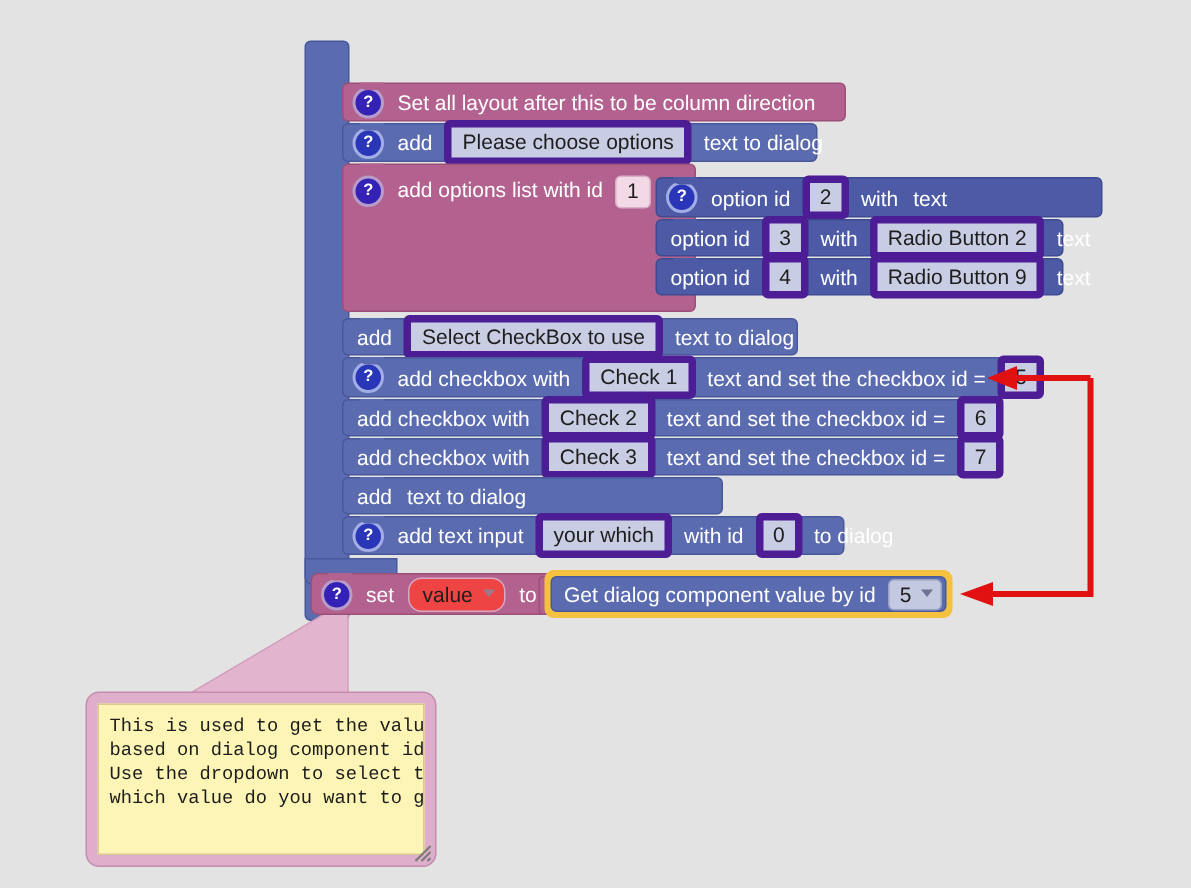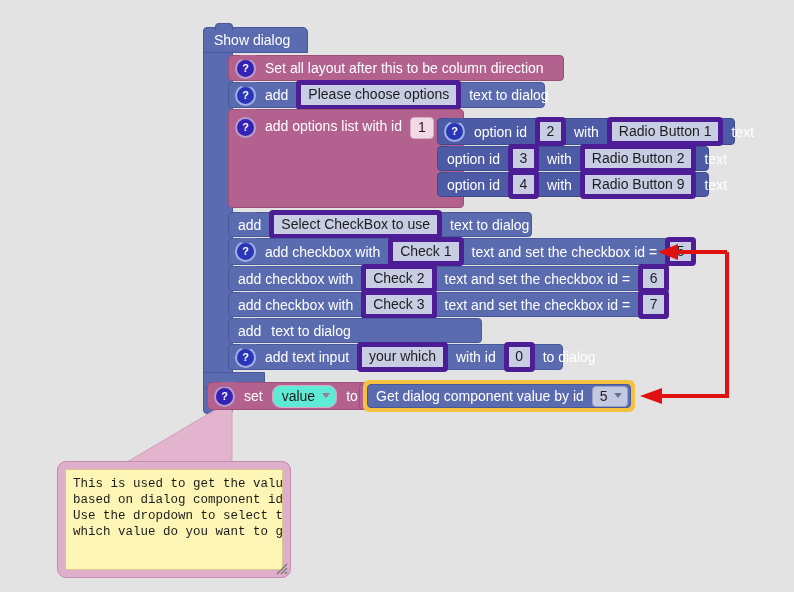--- a/index.html
+++ b/index.html
@@ -56,21 +56,21 @@
 
   
   .fld.pink {
     background: #f3d8e6;
     border: 1px solid #d7aec6;
     color: #1d1d1d;
   }
 
   
   .dd {
-    background: #5eead4;
+    background: #ef4444;
     border: 1px solid #d7a8c4;
     border-radius: 9px;
     color: #1d1d1d;
     padding: 3px 6px 4px 9px;
     margin: 0 4px;
     display: inline-flex;
     align-items: center;
     gap: 7px;
     font-size: 14px;
   }
@@ -189,24 +189,20 @@
     width: 12px; height: 12px;
   }
 </style>
 </head>
 <body>
 
 <div id="canvas">
 
   <div id="showdialog-body"></div>
   <div id="showdialog-foot"></div>
-  <div id="showdialog-hat">
-    <span class="bump"></span>
-    <span>Show dialog</span>
-  </div>
 
   <div class="blk magenta" style="left:228px; top:55px; width:336px; height:26px;">
     <span class="notch" style="background:#b3628f;"></span>
     <span class="qm onmag">?</span>
     <span class="lbl">Set all layout after this to be column direction</span>
   </div>
 
   <div class="blk blue" style="left:228px; top:82px; width:317px; height:26px;">
     <span class="notch" style="background:#5b6bb0;"></span>
     <span class="qm">?</span>
@@ -221,21 +217,20 @@
     <span class="lbl" style="margin-top:4px;text-align:right;">add options list with id</span>
     <span class="fld pink" style="margin-top:2px;">1</span>
   </div>
 
   <div class="blk darkblue" style="left:437px; top:118px; width:298px; height:27px;">
     <span class="notch" style="background:#4d5aa5;"></span>
     <span class="qm">?</span>
     <span class="lbl">option id</span>
     <span class="fld num">2</span>
     <span class="lbl">with</span>
-    <span class="fld">Radio Button 1</span>
     <span class="lbl">text</span>
   </div>
 
   <div class="blk darkblue" style="left:437px; top:146px; width:272px; height:25px;">
     <span class="notch" style="background:#4d5aa5;"></span>
     <span class="lbl" style="padding-left:9px;">option id</span>
     <span class="fld num">3</span>
     <span class="lbl">with</span>
     <span class="fld">Radio Button 2</span>
     <span class="lbl">text</span>

